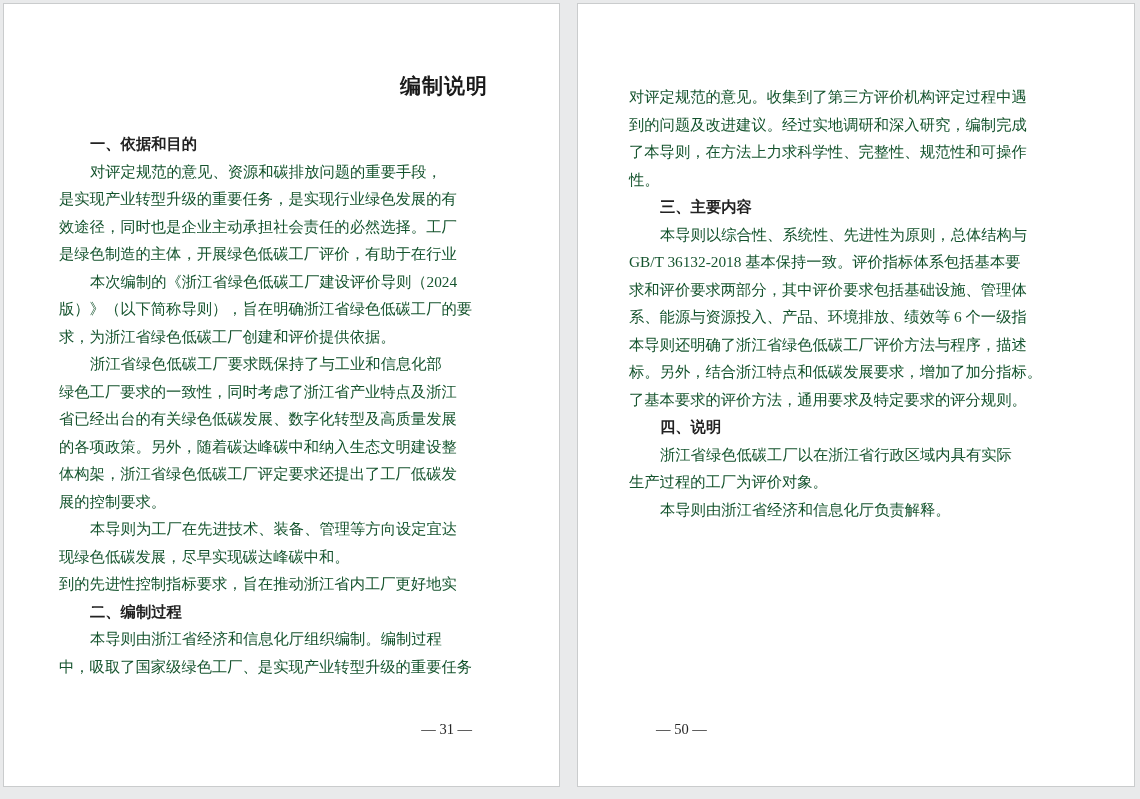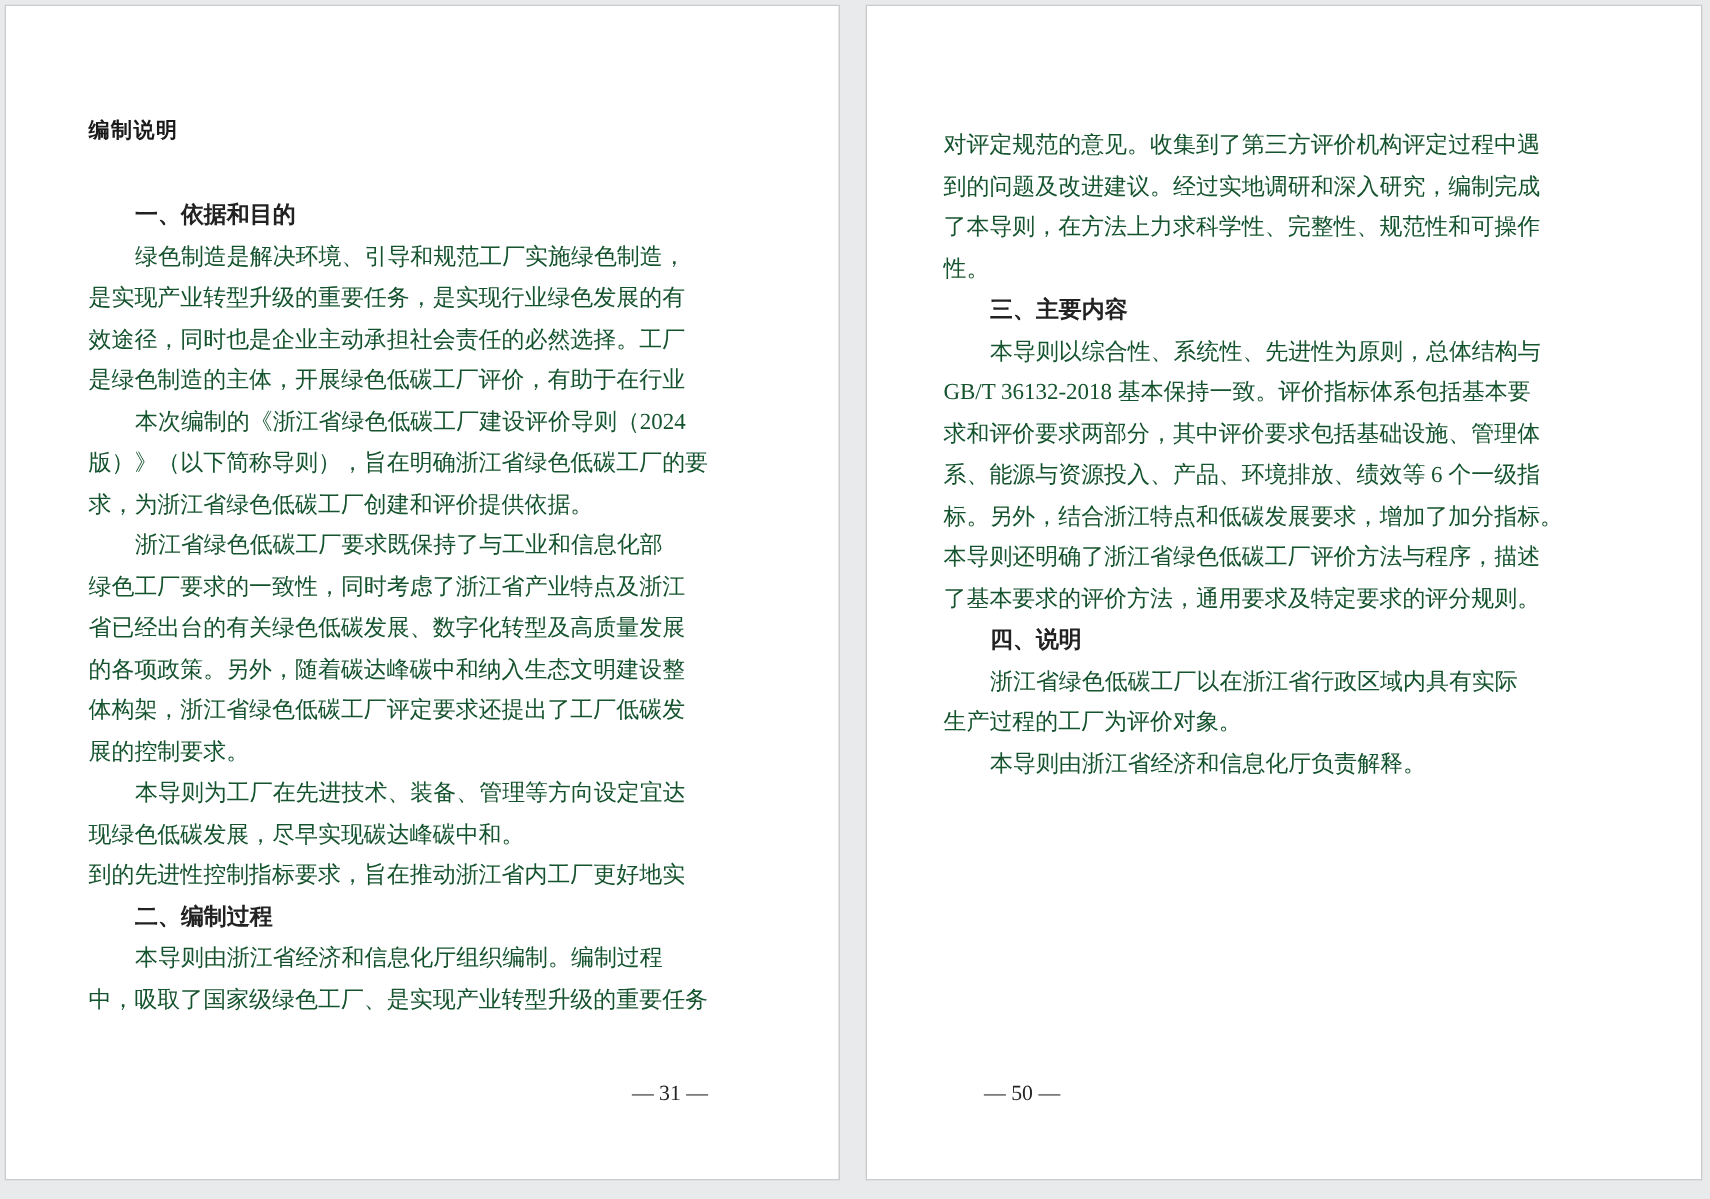--- a/index.html
+++ b/index.html
@@ -41,23 +41,23 @@
     font-family: "Liberation Serif", serif;
   }
   .ln.indent { padding-left: 31px; }
 
   .ln-title {
     height: 30px;
     line-height: 30px;
     margin-bottom: 29px;
     font-family: "Liberation Sans", sans-serif;
     font-weight: 700;
-    font-size: 14px;
+    font-size: 21px;
     letter-spacing: 1px;
-    text-align: left;
+    text-align: right;
     color: #1a1a1a;
     white-space: pre;
   }
   .ln-heading {
     font-family: Liberation Serif, serif;
     font-weight: 700;
     padding-left: 31px;
     color: #222222;
   }
   .pagenum {
@@ -76,21 +76,21 @@
 </head>
 <body>
 
 <div class="spread">
 
   <div class="page page-left">
     <div class="content">
       <div>
           <div class="ln ln-title">编制说明</div>
           <div class="ln ln-heading">一、依据和目的</div>
-          <div class="ln ln-body indent">绿色制造是解决环境、引导和规范工厂实施绿色制造，</div>
+          <div class="ln ln-body indent">对评定规范的意见、资源和碳排放问题的重要手段，</div>
           <div class="ln ln-body">是实现产业转型升级的重要任务，是实现行业绿色发展的有</div>
           <div class="ln ln-body">效途径，同时也是企业主动承担社会责任的必然选择。工厂</div>
           <div class="ln ln-body">是绿色制造的主体，开展绿色低碳工厂评价，有助于在行业</div>
           <div class="ln ln-body indent">本次编制的《浙江省绿色低碳工厂建设评价导则（2024</div>
           <div class="ln ln-body">版）》（以下简称导则），旨在明确浙江省绿色低碳工厂的要</div>
           <div class="ln ln-body">求，为浙江省绿色低碳工厂创建和评价提供依据。</div>
           <div class="ln ln-body indent">浙江省绿色低碳工厂要求既保持了与工业和信息化部</div>
           <div class="ln ln-body">绿色工厂要求的一致性，同时考虑了浙江省产业特点及浙江</div>
           <div class="ln ln-body">省已经出台的有关绿色低碳发展、数字化转型及高质量发展</div>
           <div class="ln ln-body">的各项政策。另外，随着碳达峰碳中和纳入生态文明建设整</div>
@@ -112,22 +112,22 @@
       <div>
           <div class="ln ln-body">对评定规范的意见。收集到了第三方评价机构评定过程中遇</div>
           <div class="ln ln-body">到的问题及改进建议。经过实地调研和深入研究，编制完成</div>
           <div class="ln ln-body">了本导则，在方法上力求科学性、完整性、规范性和可操作</div>
           <div class="ln ln-body">性。</div>
           <div class="ln ln-heading">三、主要内容</div>
           <div class="ln ln-body indent">本导则以综合性、系统性、先进性为原则，总体结构与</div>
           <div class="ln ln-body">GB/T 36132-2018 基本保持一致。评价指标体系包括基本要</div>
           <div class="ln ln-body">求和评价要求两部分，其中评价要求包括基础设施、管理体</div>
           <div class="ln ln-body">系、能源与资源投入、产品、环境排放、绩效等 6 个一级指</div>
+          <div class="ln ln-body">本导则还明确了浙江省绿色低碳工厂评价方法与程序，描述</div>
           <div class="ln ln-body">标。另外，结合浙江特点和低碳发展要求，增加了加分指标。</div>
-          <div class="ln ln-body">本导则还明确了浙江省绿色低碳工厂评价方法与程序，描述</div>
           <div class="ln ln-body">了基本要求的评价方法，通用要求及特定要求的评分规则。</div>
           <div class="ln ln-heading">四、说明</div>
           <div class="ln ln-body indent">浙江省绿色低碳工厂以在浙江省行政区域内具有实际</div>
           <div class="ln ln-body">生产过程的工厂为评价对象。</div>
           <div class="ln ln-body indent">本导则由浙江省经济和信息化厅负责解释。</div>
         </div>
     </div>
     <div class="pagenum pn-left">— 50 —</div>
   </div>
 

